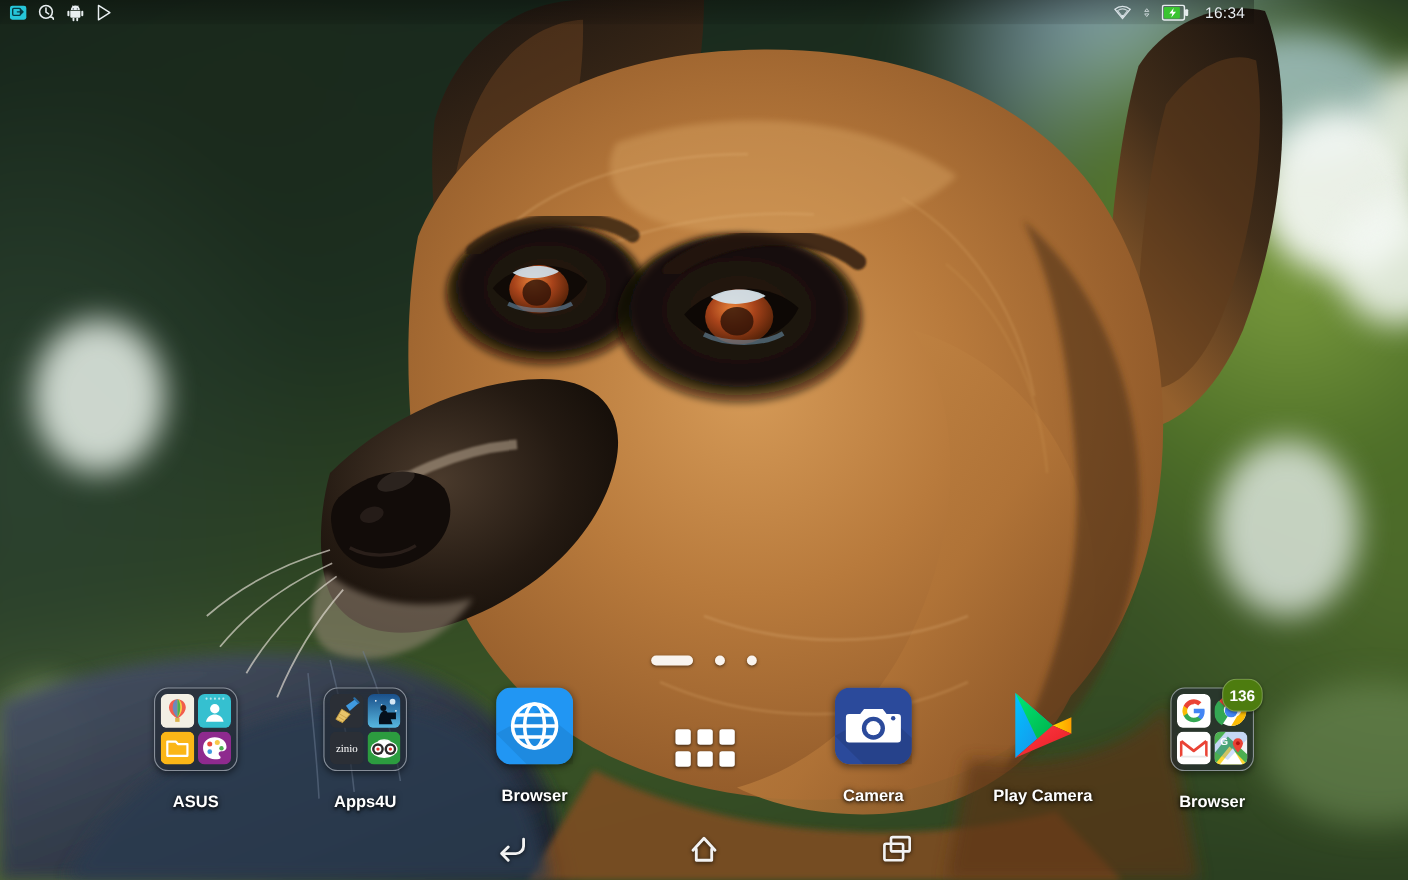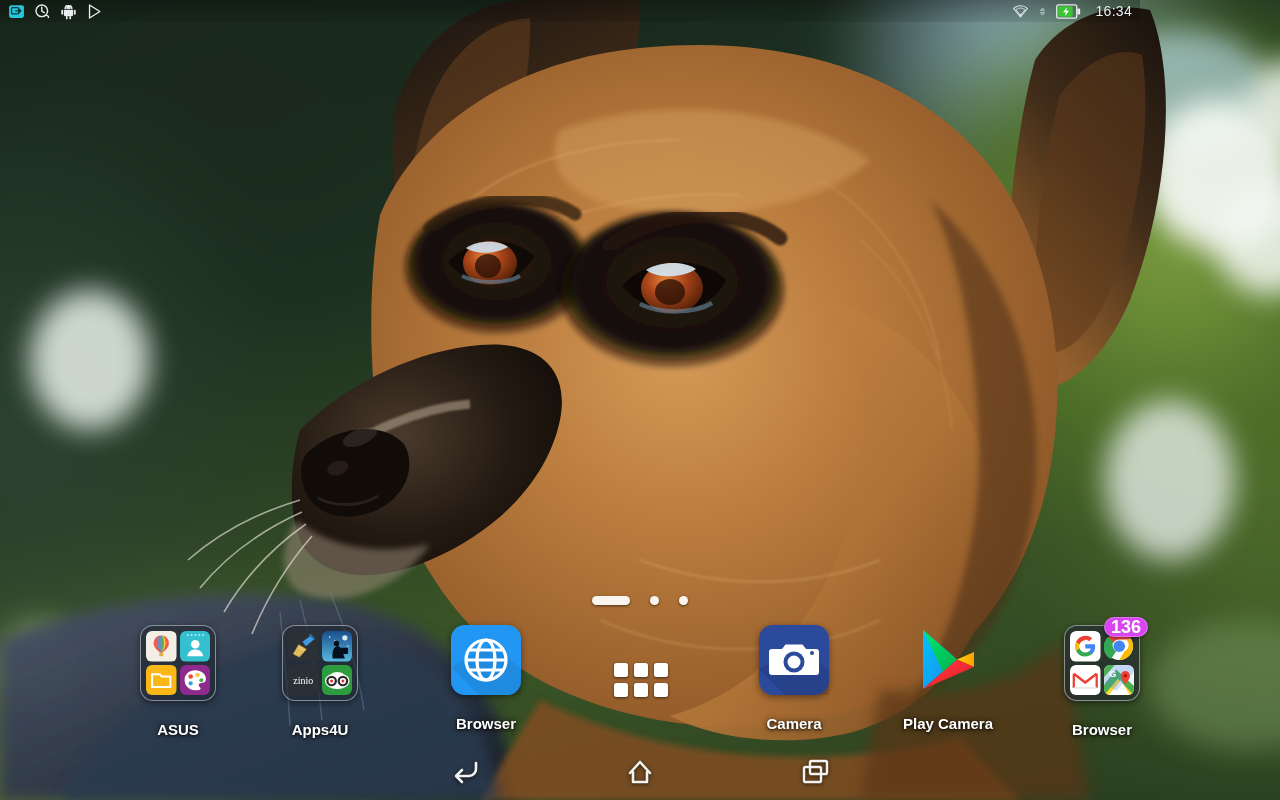--- a/index.html
+++ b/index.html
@@ -89,23 +89,23 @@
     box-shadow:0 2px 6px rgba(0,0,0,.45);
   }
   .mini { width:100%; height:100%; border-radius:6px; overflow:hidden; position:relative; }
 
   
   .app-tile { width:70px; height:70px; border-radius:14px; position:relative;
               box-shadow:0 2px 7px rgba(0,0,0,.45); overflow:visible; }
 
   .badge {
     position:absolute; right:-9px; top:-9px;
-    min-width:34px; height:20px; padding:0 6px;
-    background:#d946ef; border-radius:13px;
-    color:#fff; font-size:18px; font-weight:bold;
+    min-width:34px; height:30px; padding:0 6px;
+    background:#4d7c0f; border-radius:13px;
+    color:#fff; font-size:14px; font-weight:bold;
     display:flex; align-items:center; justify-content:center;
     border:1.5px solid rgba(255,255,255,.25);
     box-shadow:0 1px 3px rgba(0,0,0,.5);
   }
 
   
   #app-drawer { position:absolute; left:614px; top:663px; width:54px; height:36px; z-index:31;
                 display:grid; grid-template-columns:repeat(3,14px); grid-template-rows:repeat(2,14px);
                 gap:6px; }
   #app-drawer i { display:block; width:14px; height:14px; background:#fff; border-radius:2.5px;
@@ -397,21 +397,21 @@
           <circle cx="14" cy="15" r="3" fill="#e94b3c"></circle>
           <circle cx="23" cy="13" r="3" fill="#f7c948"></circle>
           <circle cx="28" cy="20" r="2.6" fill="#4caf50"></circle>
           <circle cx="14" cy="24" r="2.8" fill="#3f9ae0"></circle>
         </svg>
       </div>
     </div>
     <span class="dock-label">ASUS</span>
   </div>
 
-  <div class="dock-item" style="left:254px">
+  <div class="dock-item" style="left:266px">
     <div class="folder">
       <div class="mini">
         <svg viewBox="0 0 40 40" width="100%" height="100%">
           <rect width="40" height="40" rx="6" fill="#2b2f36"></rect>
           <path d="M7 30 L14 18 L24 24 L15 34 Z" fill="#e8c46a"></path>
           <path d="M7 30 L14 18 L24 24 L15 34 Z" fill="none" stroke="#c49c3e" stroke-width="1"></path>
           <g stroke="#c49c3e" stroke-width=".9">
             <path d="M10 27 L18 32"></path>
               <path d="M12 24 L20.5 29"></path>
               <path d="M9 31 L15.6 34"></path>

